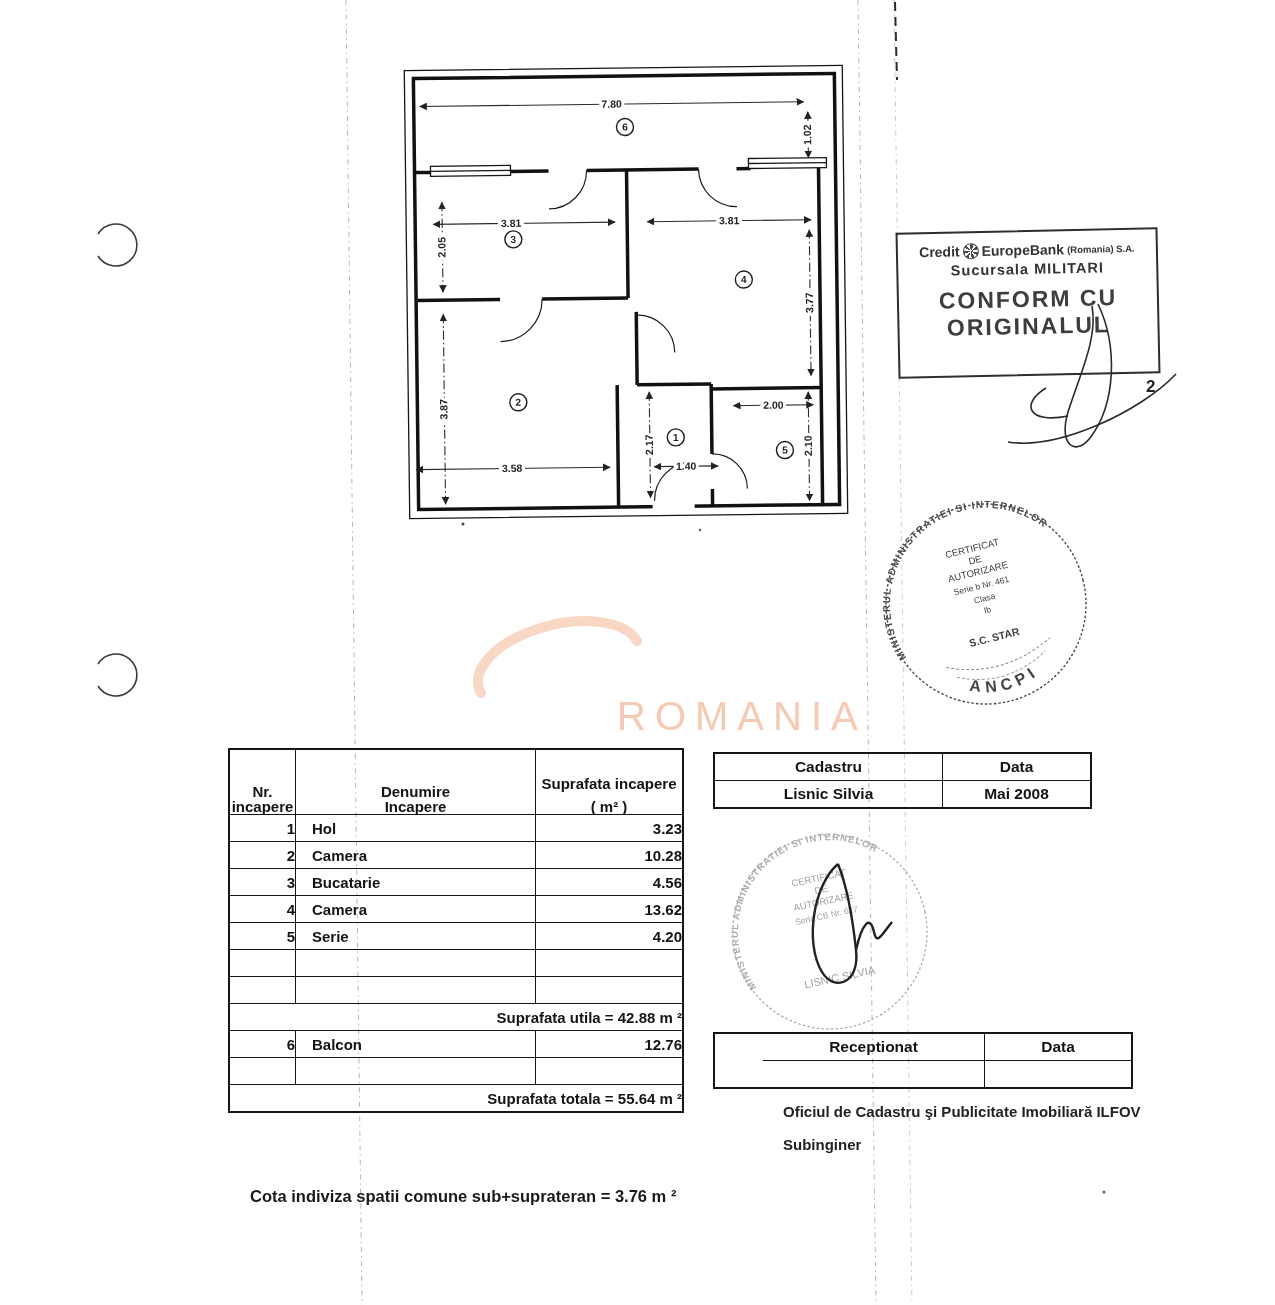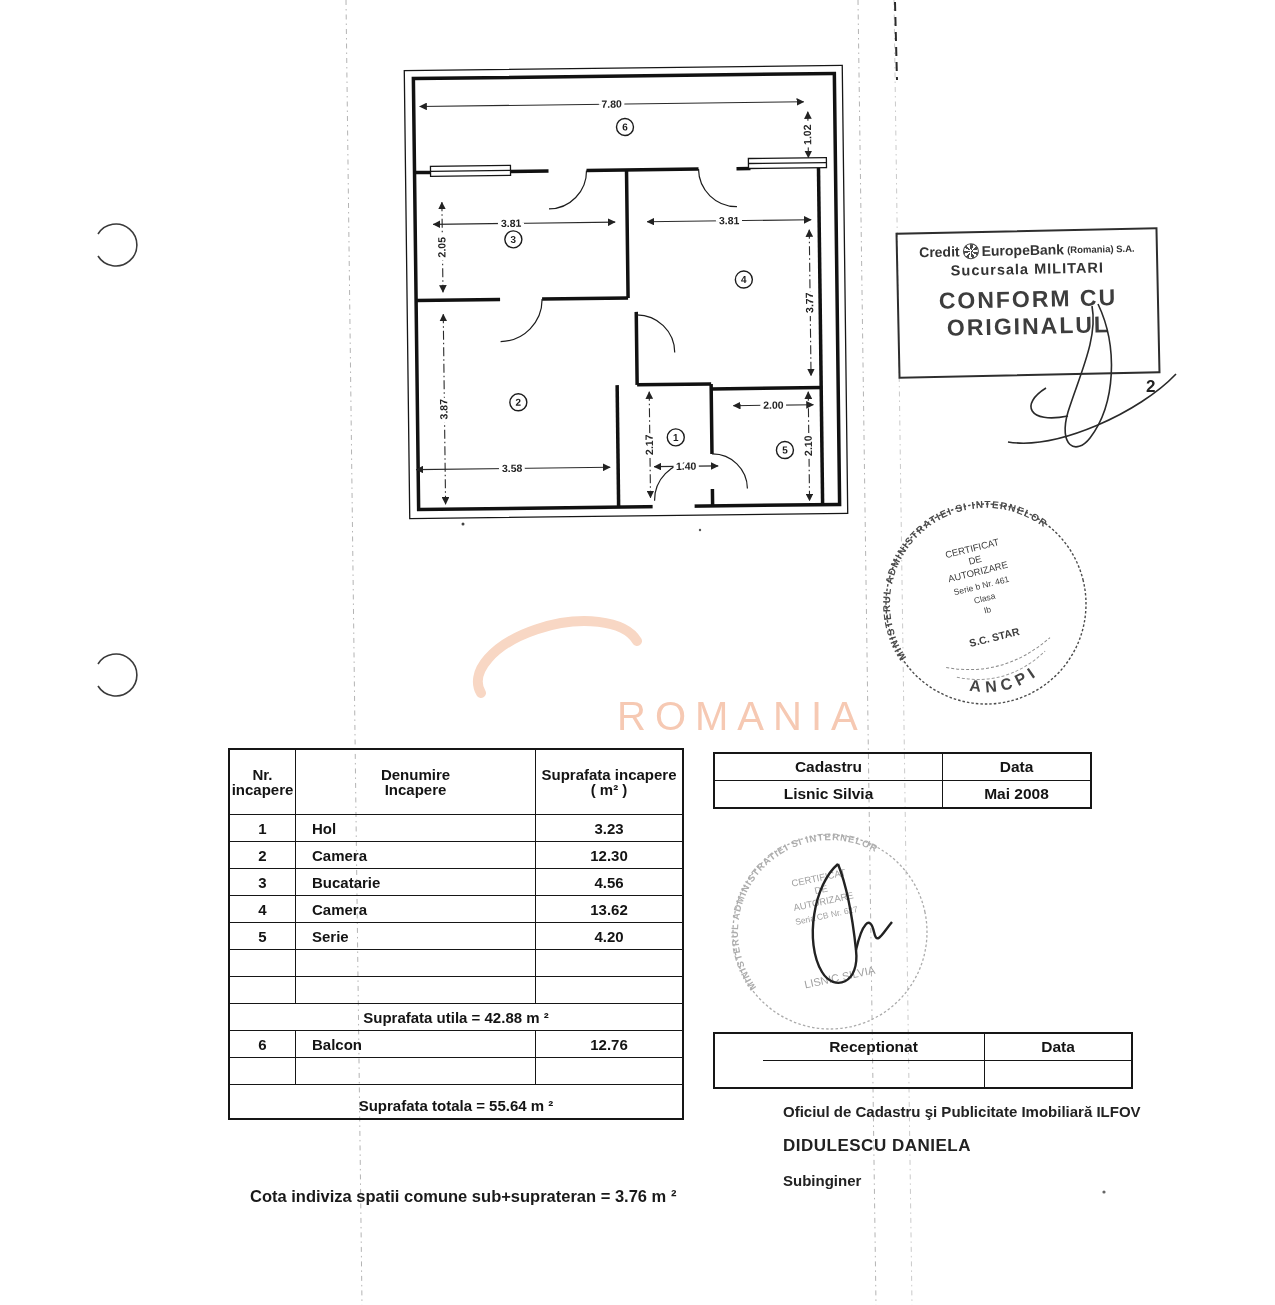--- a/index.html
+++ b/index.html
@@ -13,26 +13,26 @@
   
   .area-table{
     left:228px;top:748px;width:452px;
     border:2.5px solid #161616;display:grid;
     grid-template-columns:66px 240px 1fr;
     font-size:15px;font-weight:600;color:#141414;
     background:transparent;
   }
   .area-table .c{
     border-right:1.8px solid #161616;border-bottom:1.8px solid #161616;
-    display:flex;align-items:center;justify-content:center;
+    display:flex;align-items:center;justify-content:flex-end;
     height:26px;line-height:15px;text-align:center;
   }
   .area-table .hd{height:64px;flex-direction:column;font-weight:700;}
   .area-table .name{justify-content:flex-start;padding-left:16px;text-align:right;}
-  .area-table .last{border-right:none;}
+  .area-table .last{border-right:none;gap:8px;}
   .area-table .merged{grid-column:1 / 4;border-right:none;font-weight:700;}
 
   
   .mini-table{
     border:2.5px solid #161616;display:grid;font-size:15.5px;font-weight:700;color:#141414;
   }
   .mini-table .c{
     border-right:1.8px solid #161616;border-bottom:1.8px solid #161616;
     display:flex;align-items:center;justify-content:center;height:26px;
   }
@@ -275,21 +275,21 @@
       <span>Suprafata incapere</span>
       <span>( m² )</span>
     </div>
 
     <div class="c">1</div>
     <div class="c name">Hol</div>
     <div class="c last">3.23</div>
 
     <div class="c">2</div>
     <div class="c name">Camera</div>
-    <div class="c last">12.30</div>
+    <div class="c last">10.28</div>
 
     <div class="c">3</div>
     <div class="c name">Bucatarie</div>
     <div class="c last">4.56</div>
 
     <div class="c">4</div>
     <div class="c name">Camera</div>
     <div class="c last">13.62</div>
 
     <div class="c">5</div>
@@ -307,40 +307,39 @@
     <div class="c merged">Suprafata utila = 42.88 m ²</div>
 
     <div class="c">6</div>
     <div class="c name">Balcon</div>
     <div class="c last">12.76</div>
 
     <div class="c"></div>
     <div class="c name"></div>
     <div class="c last"></div>
 
-    <div class="c merged" style="border-bottom:none;margin-top:7px;">Suprafata totala = 55.64 m ²</div>
+    <div class="c merged" style="border-bottom:none;">Suprafata totala = 55.64 m ²</div>
   </div>
 
   <div class="abs mini-table exec">
     <div class="c">Cadastru</div>
     <div class="c last">Data</div>
     <div class="c bot">Lisnic Silvia</div>
     <div class="c last bot">Mai 2008</div>
   </div>
 
   <div class="abs mini-table recep">
     <div class="c">Receptionat</div>
     <div class="c last">Data</div>
     <div class="c bot"></div>
     <div class="c last bot"></div>
   </div>
 
   <div class="abs office-block">
     <div class="office-line1">Oficiul de Cadastru şi Publicitate Imobiliară ILFOV</div>
-    <div class="office-line2">DIDULESCU DANIELA</div>
     <div class="office-line3">Subinginer</div>
   </div>
 
   <div class="abs cota-block">
     <div>Cota indiviza spatii comune sub+suprateran = 3.76 m ²</div>
     
     
   </div>
 
 </div>

